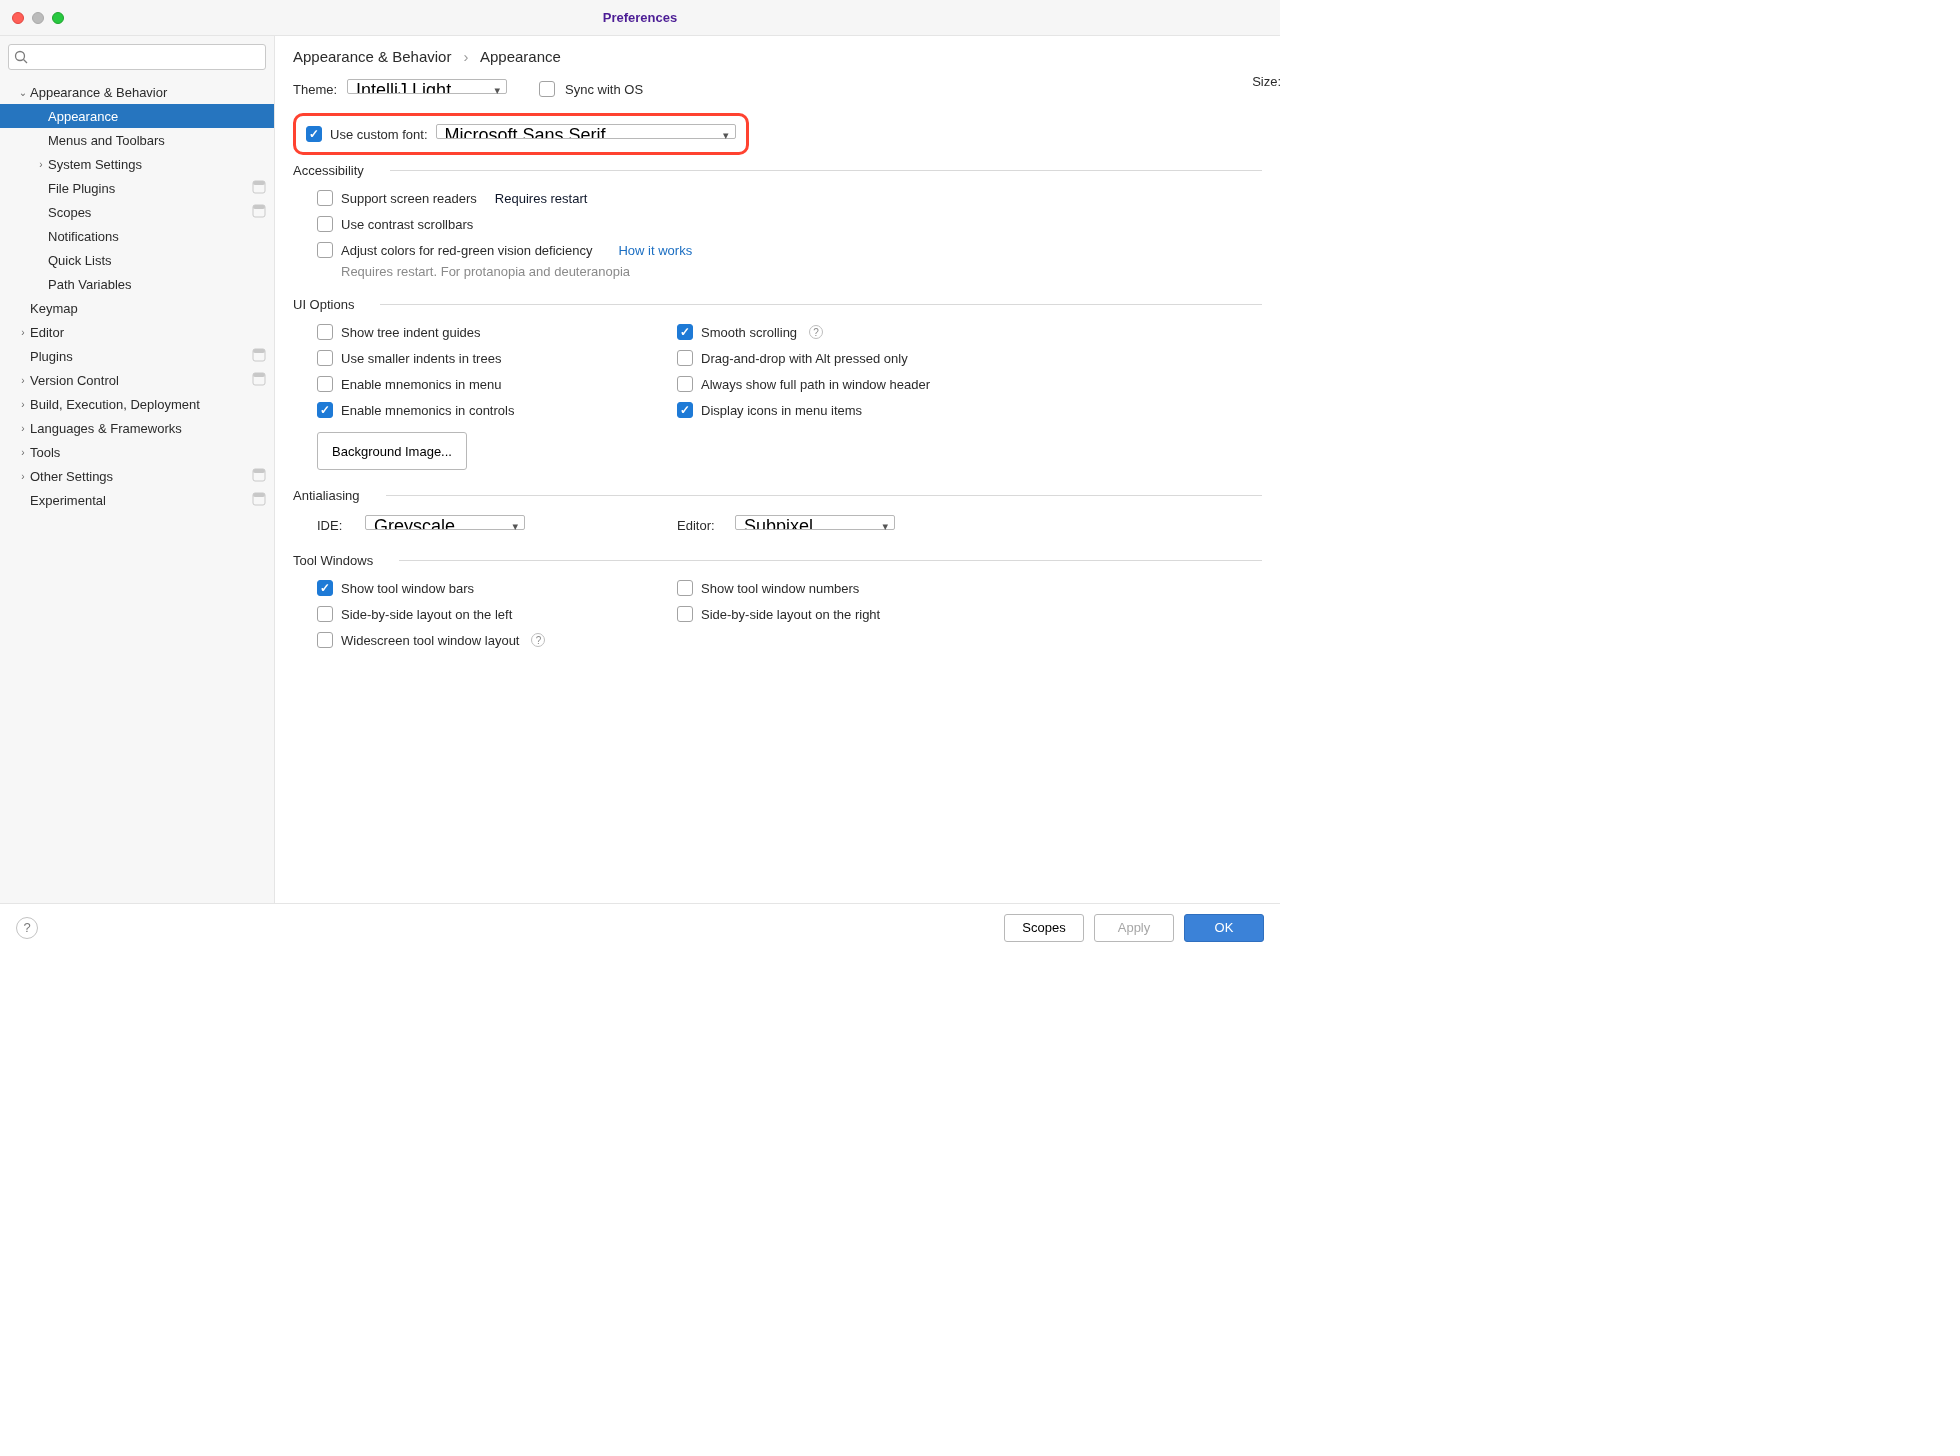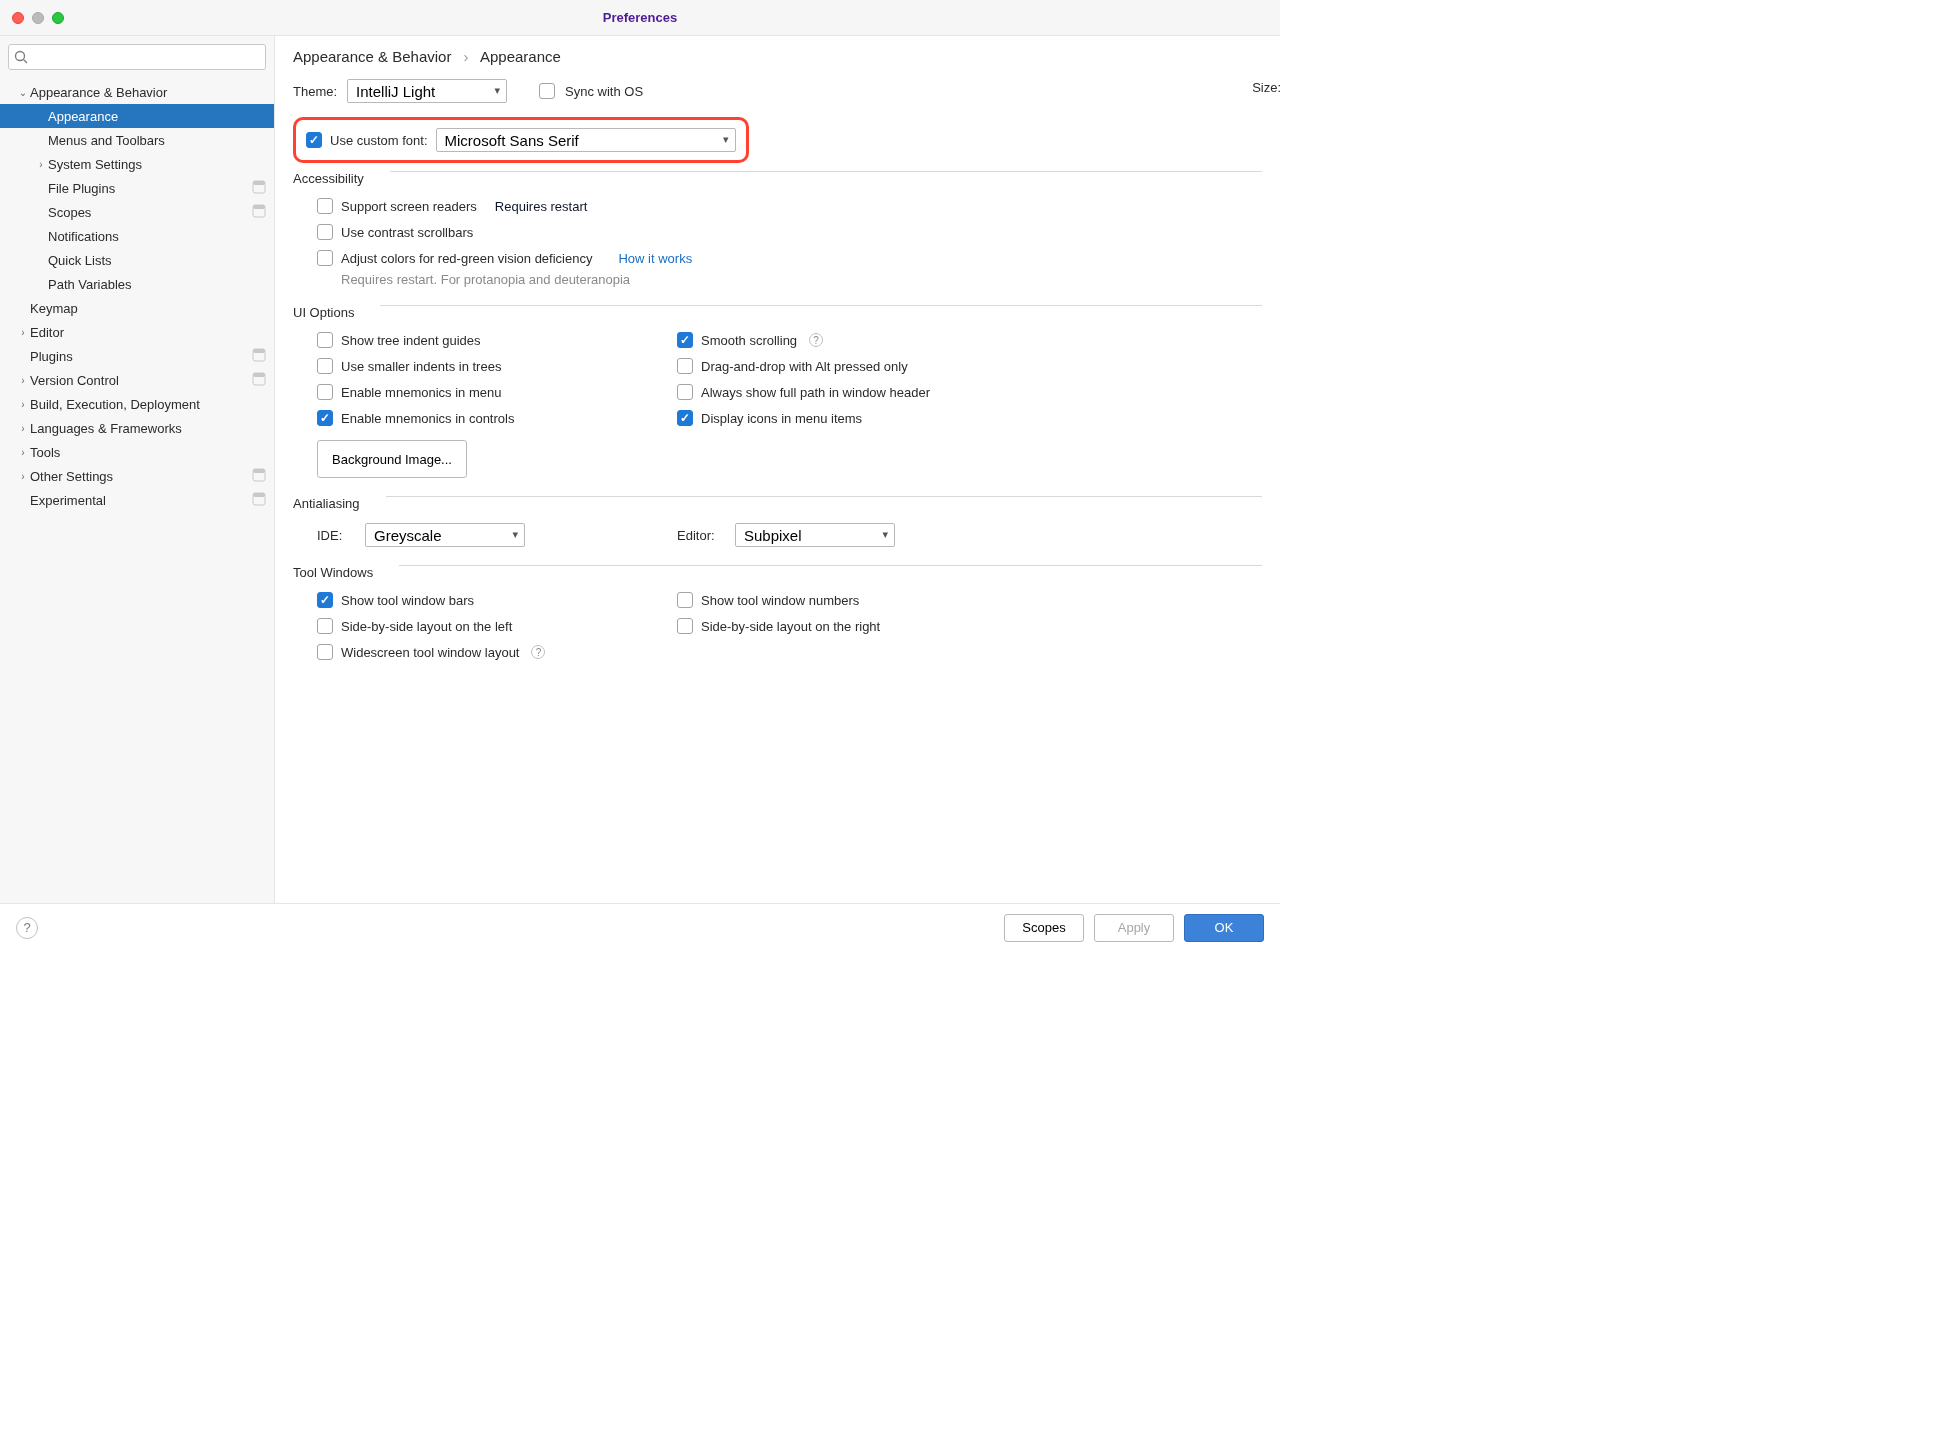--- a/index.html
+++ b/index.html
@@ -31,32 +31,32 @@
 .indent-0 { padding-left: 16px; }
 .indent-1 { padding-left: 34px; }
 
 .main { flex: 1; overflow-y: auto; padding: 12px 18px 18px 18px; }
 
 .breadcrumb { font-size: 15px; margin-bottom: 14px; }
 .breadcrumb .sep { color: #9b9b9b; margin: 0 8px; }
 
 .row { display: flex; align-items: center; gap: 10px; margin-bottom: 14px; flex-wrap: wrap; }
 .label { font-size: 13px; }
-select.combo, .combo { height: 24px; border: 1px solid #b8b8b8; background: #fff; padding: 0 22px 0 8px; font-size: 15px; appearance: none; border-radius: 2px; }
+select.combo, .combo { height: 15px; border: 1px solid #b8b8b8; background: #fff; padding: 0 22px 0 8px; font-size: 18px; appearance: none; border-radius: 2px; }
 .combo-wrap { position: relative; display: inline-block; }
 .combo-wrap::after { content: "▾"; position: absolute; right: 7px; top: 5px; font-size: 11px; color: #555; pointer-events: none; }
 .checkbox { width: 16px; height: 16px; border: 1px solid #a3a3a3; border-radius: 3px; display: inline-flex; align-items: center; justify-content: center; background: #fff; flex-shrink: 0; }
 .checkbox.checked { background: #1e7ad6; border-color: #1e7ad6; }
 .checkbox.checked::after { content: "✓"; color: #fff; font-size: 12px; font-weight: bold; line-height: 1; }
 .check-row { display: flex; align-items: center; gap: 8px; margin-bottom: 10px; }
 .check-row .note { color: #0f172a; margin-left: 10px; }
 
 .highlight-box { border: 3px solid #ff4230; border-radius: 10px; padding: 8px 10px; display: inline-flex; align-items: center; gap: 8px; margin-bottom: 18px; }
 
-.section-head { display: flex; align-items: flex-start; gap: 26px; margin: 18px 0 12px; }
+.section-head { display: flex; align-items: center; gap: 26px; margin: 18px 0 12px; }
 .section-head .line { flex: 1; height: 1px; background: #d9d9d9; }
 .section-head .title { font-size: 13px; color: #2b2b2b; }
 
 .indent-block { padding-left: 24px; }
 
 .two-col { display: grid; grid-template-columns: 340px 1fr; column-gap: 20px; row-gap: 10px; align-items: start; }
 .two-col .check-row { margin-bottom: 0; }
 
 .btn { height: 38px; padding: 0 14px; border: 1px solid #b8b8b8; background: #fff; border-radius: 3px; font-size: 13px; cursor: pointer; }
 .btn.primary { background: #3b82d8; border-color: #2f6fbf; color: #fff; }

